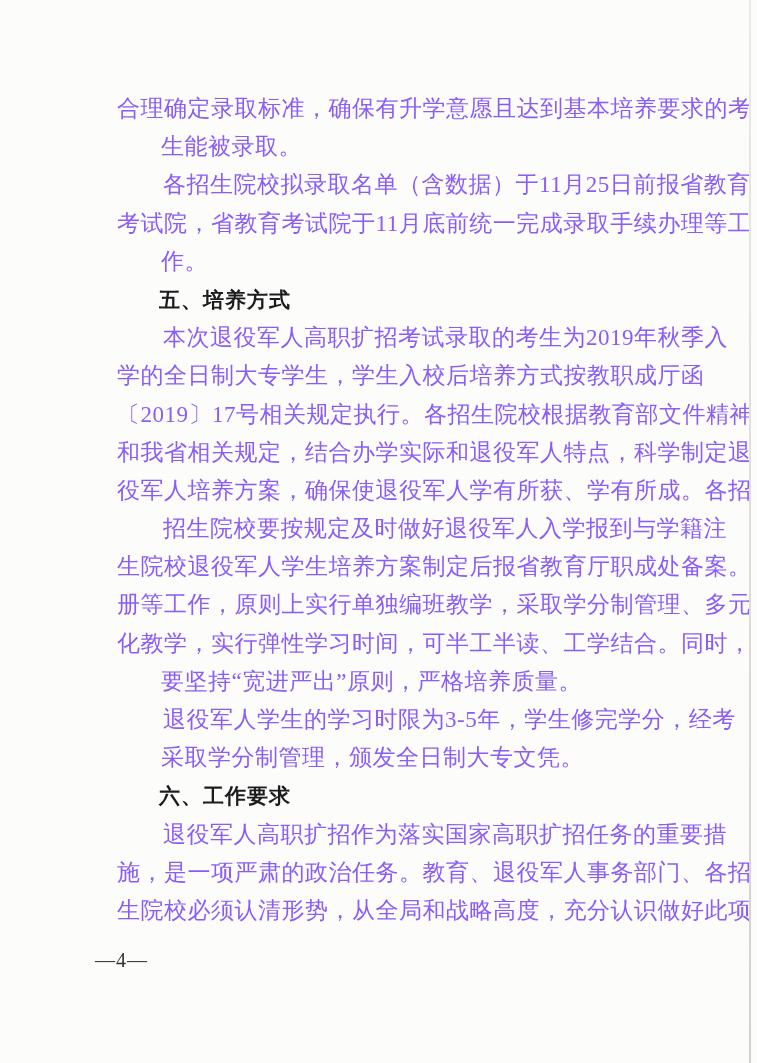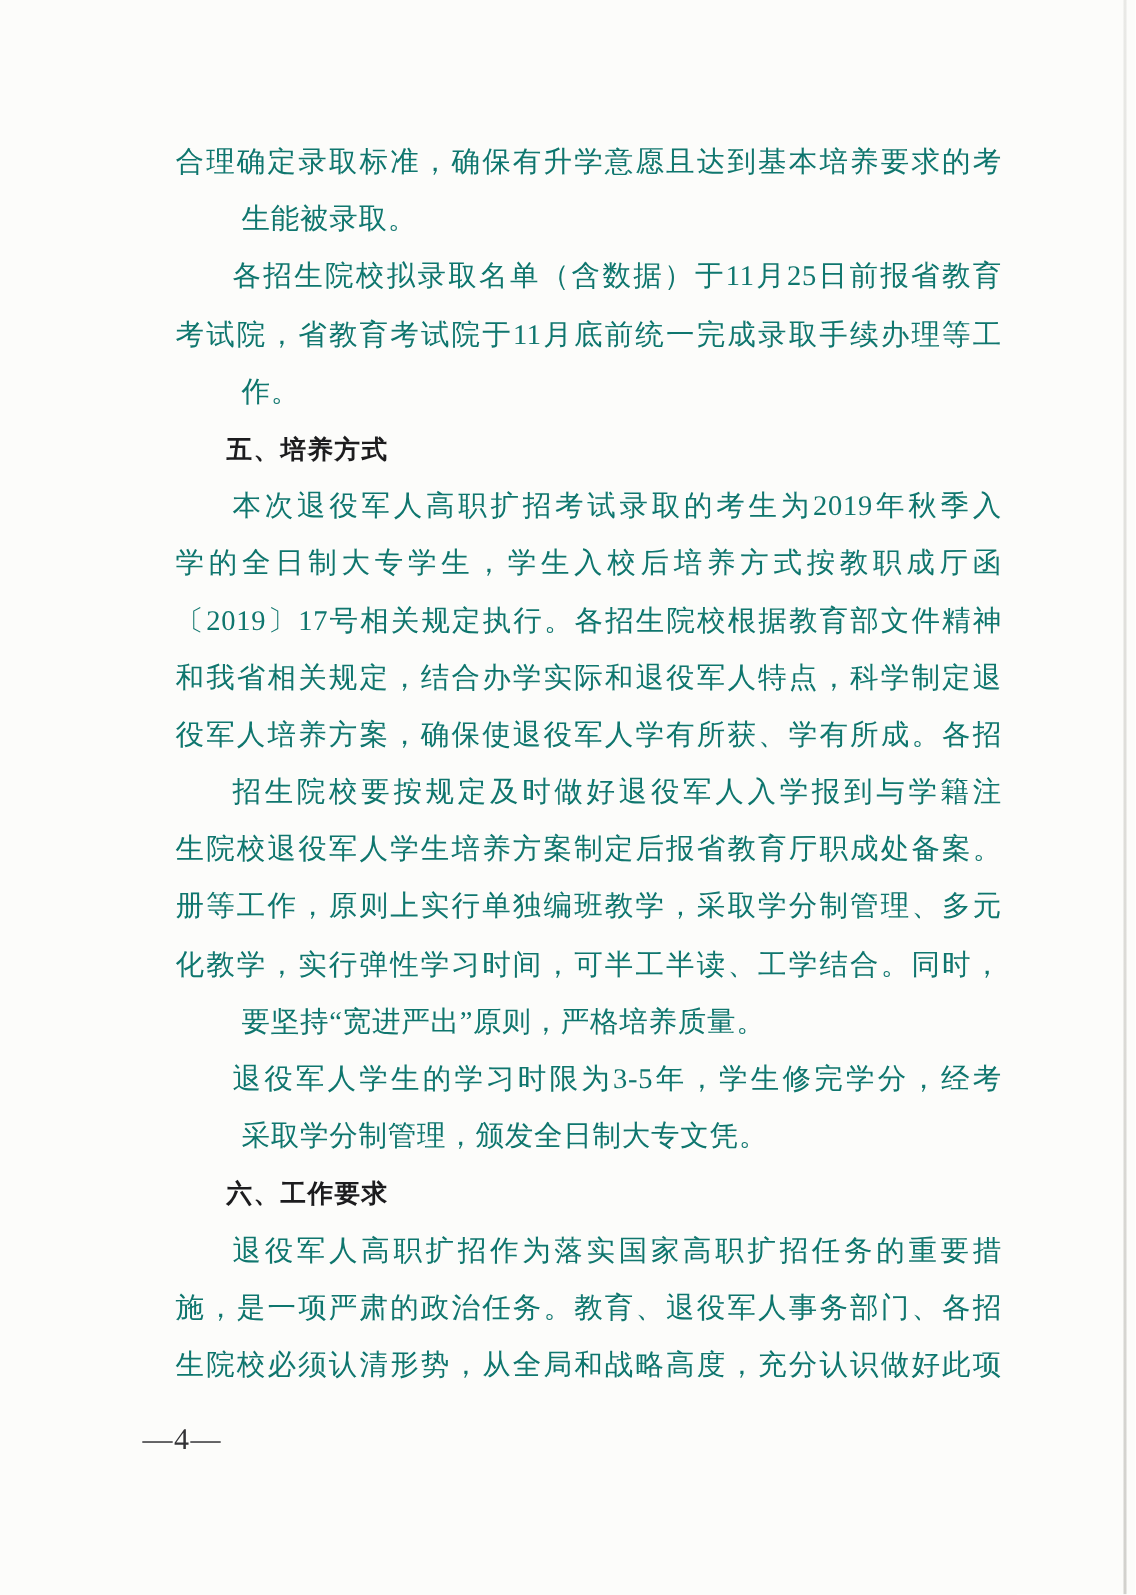--- a/index.html
+++ b/index.html
@@ -18,44 +18,44 @@
   }
   .textblock {
     position: absolute;
     left: 117px;
     top: 90px;
     width: 551px;
   }
   .ln {
     height: 38.2px;
     line-height: 38.2px;
-    font-size: 19px;
+    font-size: 23px;
     letter-spacing: 0.5px;
     text-align: justify;
     text-align-last: justify;
     text-justify: inter-character;
     white-space: nowrap;
-    color: #0f766e;
+    color: #8b5cf6;
   }
   .ln.noj {
     text-align: left;
     text-align-last: left;
     margin-left: 44px;
   }
   .ln.ind {
     text-indent: 2em;
   }
   .ln.hdr {
     font-family: "Liberation Sans", "DejaVu Sans", sans-serif;
     font-weight: 700;
     color: #1c1c1e;
     text-indent: 2em;
     text-align: left;
     text-align-last: left;
-    font-size: 17px;
+    font-size: 21px;
     letter-spacing: 1px;
   }
   .pagenum {
     position: absolute;
     left: 95px;
     top: 948px;
     font-size: 20px;
     line-height: 24px;
     letter-spacing: 1px;
     color: #333336;

